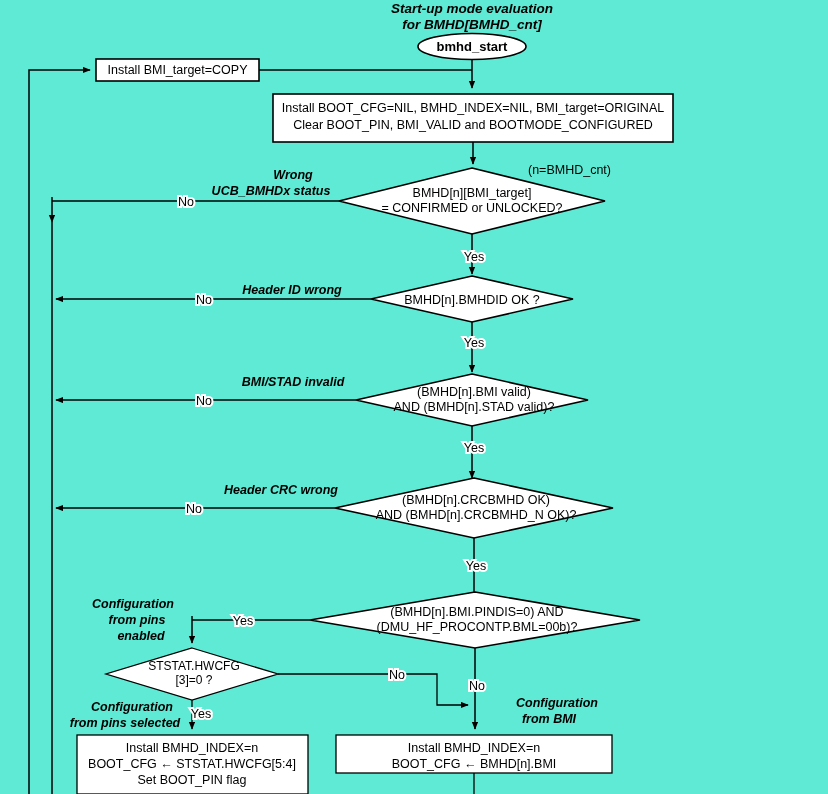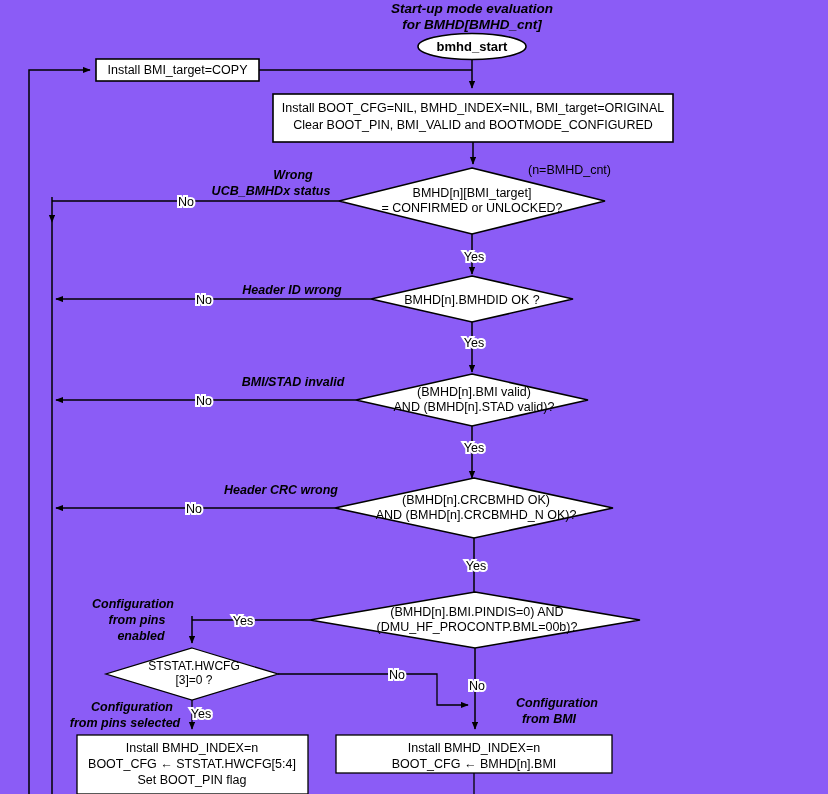--- a/index.html
+++ b/index.html
@@ -10,21 +10,21 @@
   body {
     width: 828px;
     height: 794px;
     font-family: "Liberation Sans", sans-serif;
     overflow: hidden;
   }
   #flowchart-root {
     position: relative;
     width: 828px;
     height: 794px;
-    background: #8b5cf6;
+    background: #5eead4;
   }
   svg.diagram {
     display: block;
     width: 828px;
     height: 794px;
   }
   .shape-stroke {
     fill: #ffffff;
     stroke: #000000;
     stroke-width: 1.6;

